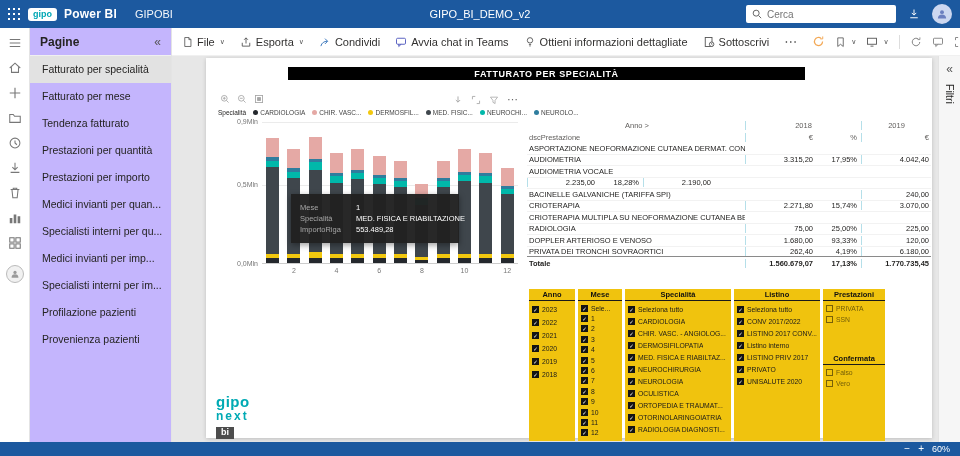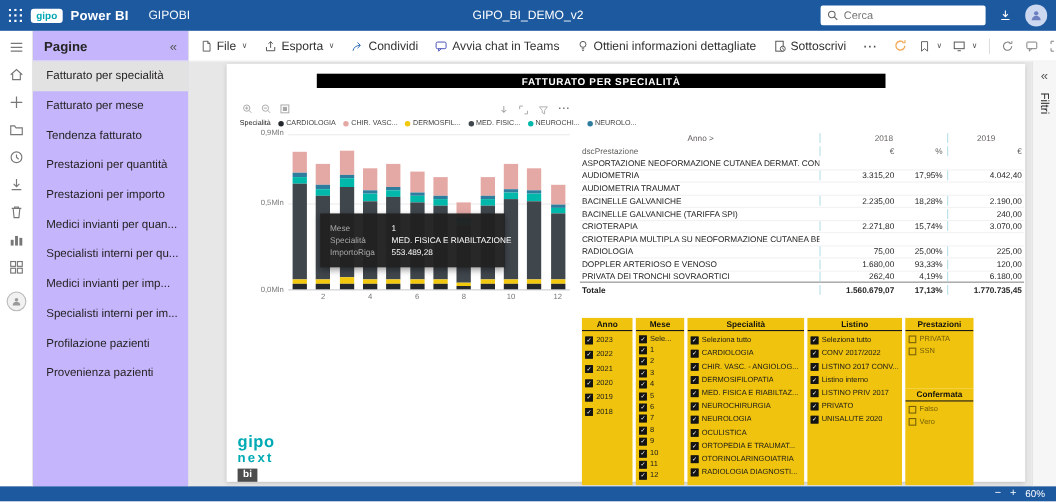--- a/index.html
+++ b/index.html
@@ -562,27 +562,26 @@
                   <div class="cell col-p18"></div>
                   <div class="cell col-e19"></div>
                 </div>
                 <div class="trow">
                   <div class="cell col-name">AUDIOMETRIA</div>
                   <div class="cell col-e18">3.315,20</div>
                   <div class="cell col-p18">17,95%</div>
                   <div class="cell col-e19">4.042,40</div>
                 </div>
                 <div class="trow">
-                  <div class="cell col-name">AUDIOMETRIA TRAUMAT</div>
+                  <div class="cell col-name">AUDIOMETRIA VOCALE</div>
                   <div class="cell col-e18"></div>
                   <div class="cell col-p18"></div>
                   <div class="cell col-e19"></div>
                 </div>
                 <div class="trow">
-                  <div class="cell col-name">BACINELLE GALVANICHE</div>
                   <div class="cell col-e18">2.235,00</div>
                   <div class="cell col-p18">18,28%</div>
                   <div class="cell col-e19">2.190,00</div>
                 </div>
                 <div class="trow">
                   <div class="cell col-name">BACINELLE GALVANICHE (TARIFFA SPI)</div>
                   <div class="cell col-e18"></div>
                   <div class="cell col-p18"></div>
                   <div class="cell col-e19">240,00</div>
                 </div>

